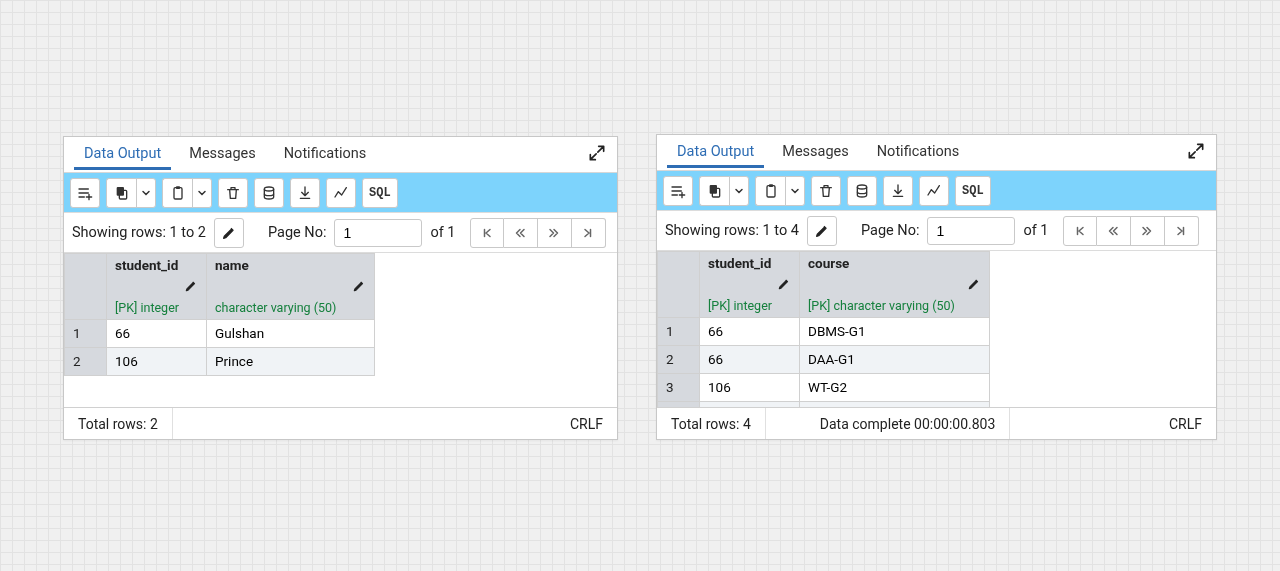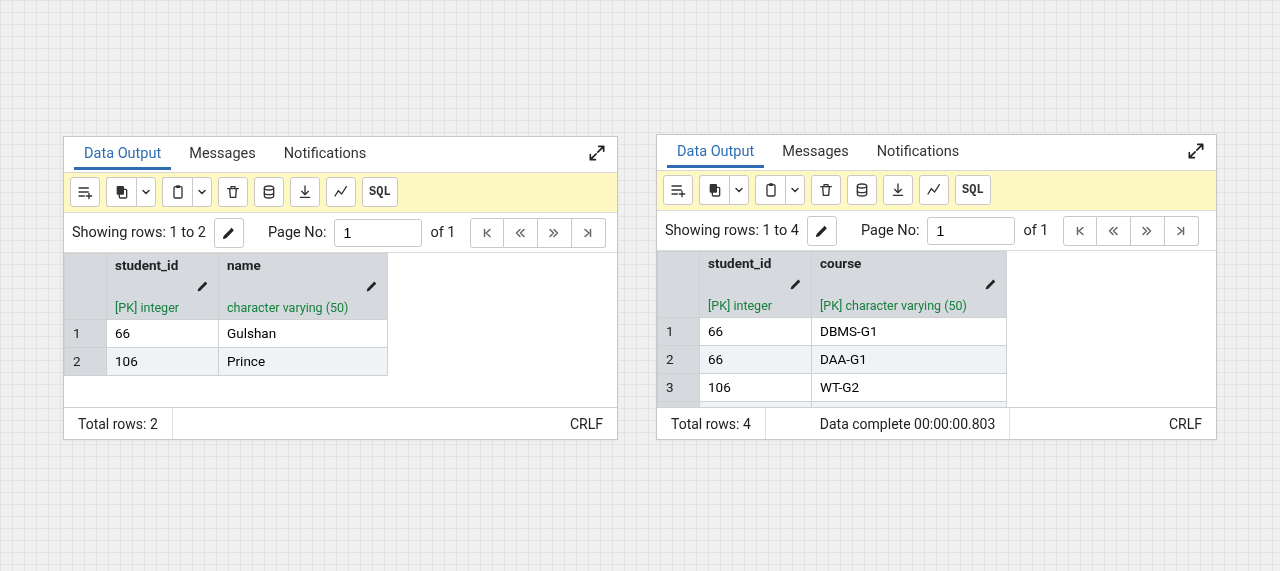--- a/index.html
+++ b/index.html
@@ -48,24 +48,25 @@
     position: absolute;
     right: 8px;
     top: 6px;
     width: 22px;
     height: 22px;
     cursor: pointer;
     color: #222;
   }
   .toolbar {
     display: flex;
+    align-items: center;
     height: 40px;
     padding: 4px 6px;
     gap: 6px;
-    background: #fef9c3;
+    background: #7dd3fc;
     border-bottom: 1px solid #dcdcdc;
   }
   .btn {
     height: 30px;
     min-width: 30px;
     border: 1px solid #c9c9c9;
     border-radius: 3px;
     background: #fff;
     display: inline-flex;
     align-items: center;
@@ -122,21 +123,21 @@
     padding: 4px 8px;
     text-align: left;
     vertical-align: middle;
     height: 28px;
   }
   table.grid th {
     background: #d6d9de;
     font-weight: normal;
     position: relative;
   }
-  .col-head-inner { display: flex; align-items: center; justify-content: space-between; gap: 17px; }
+  .col-head-inner { display: flex; align-items: center; justify-content: space-between; gap: 5px; }
   .col-head-text { line-height: 1.15; }
   .col-head-text .cname { font-weight: bold; font-size: 13.5px; color: #222; }
   .col-head-text .ctype { font-size: 12.5px; color: #15803d; display: block; margin-top: 27px; }
   th.corner, th.rownum-h {
     width: 42px;
     min-width: 42px;
     background: #d6d9de;
   }
   td.rownum {
     width: 42px;

